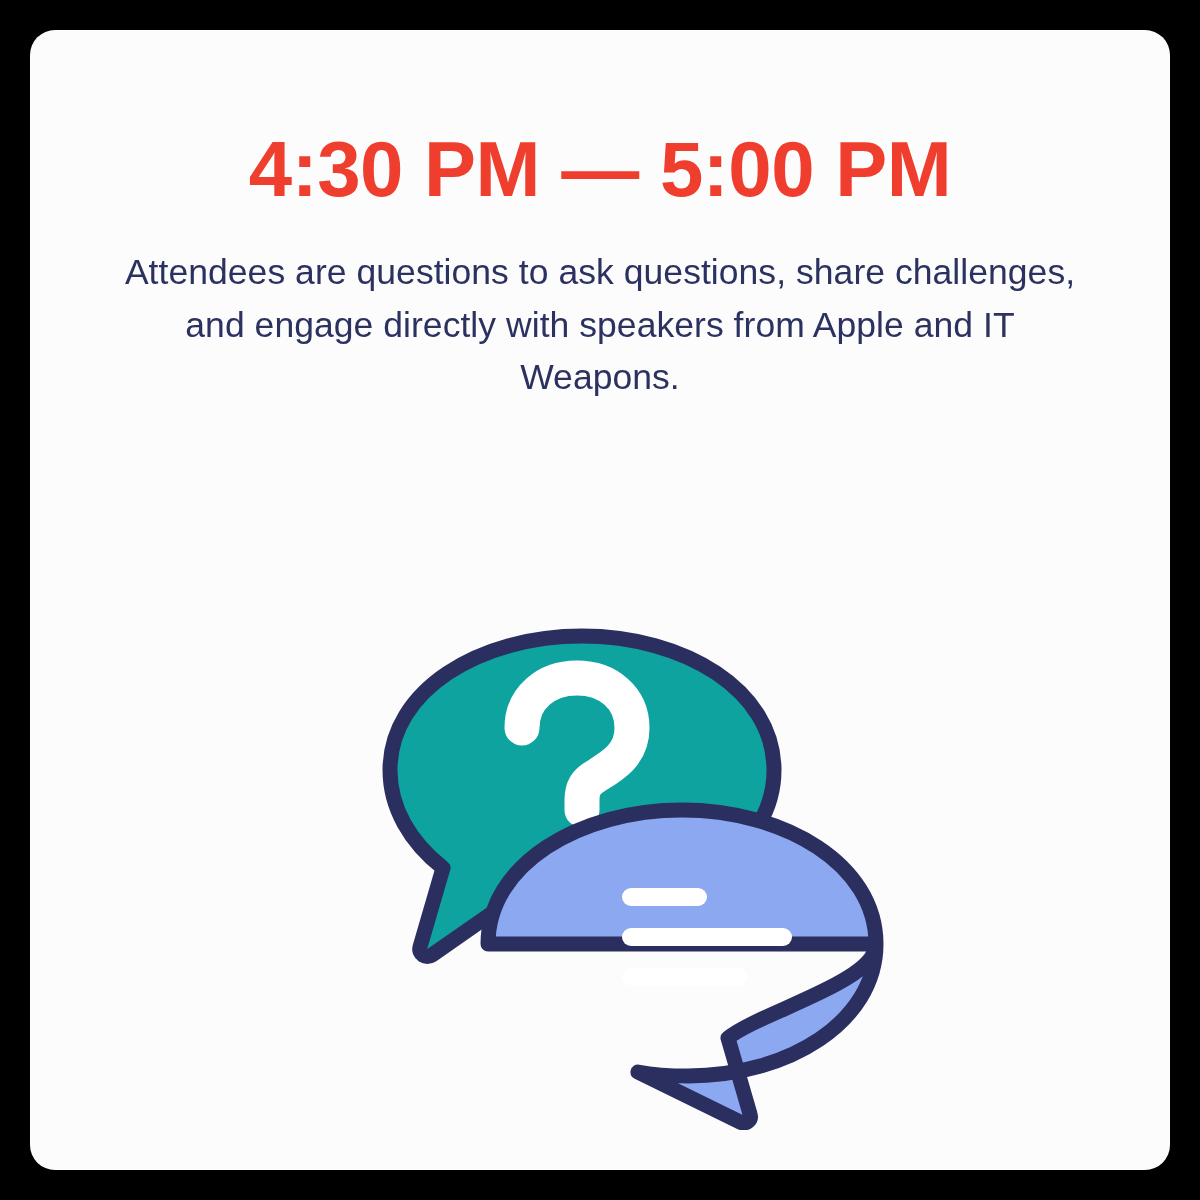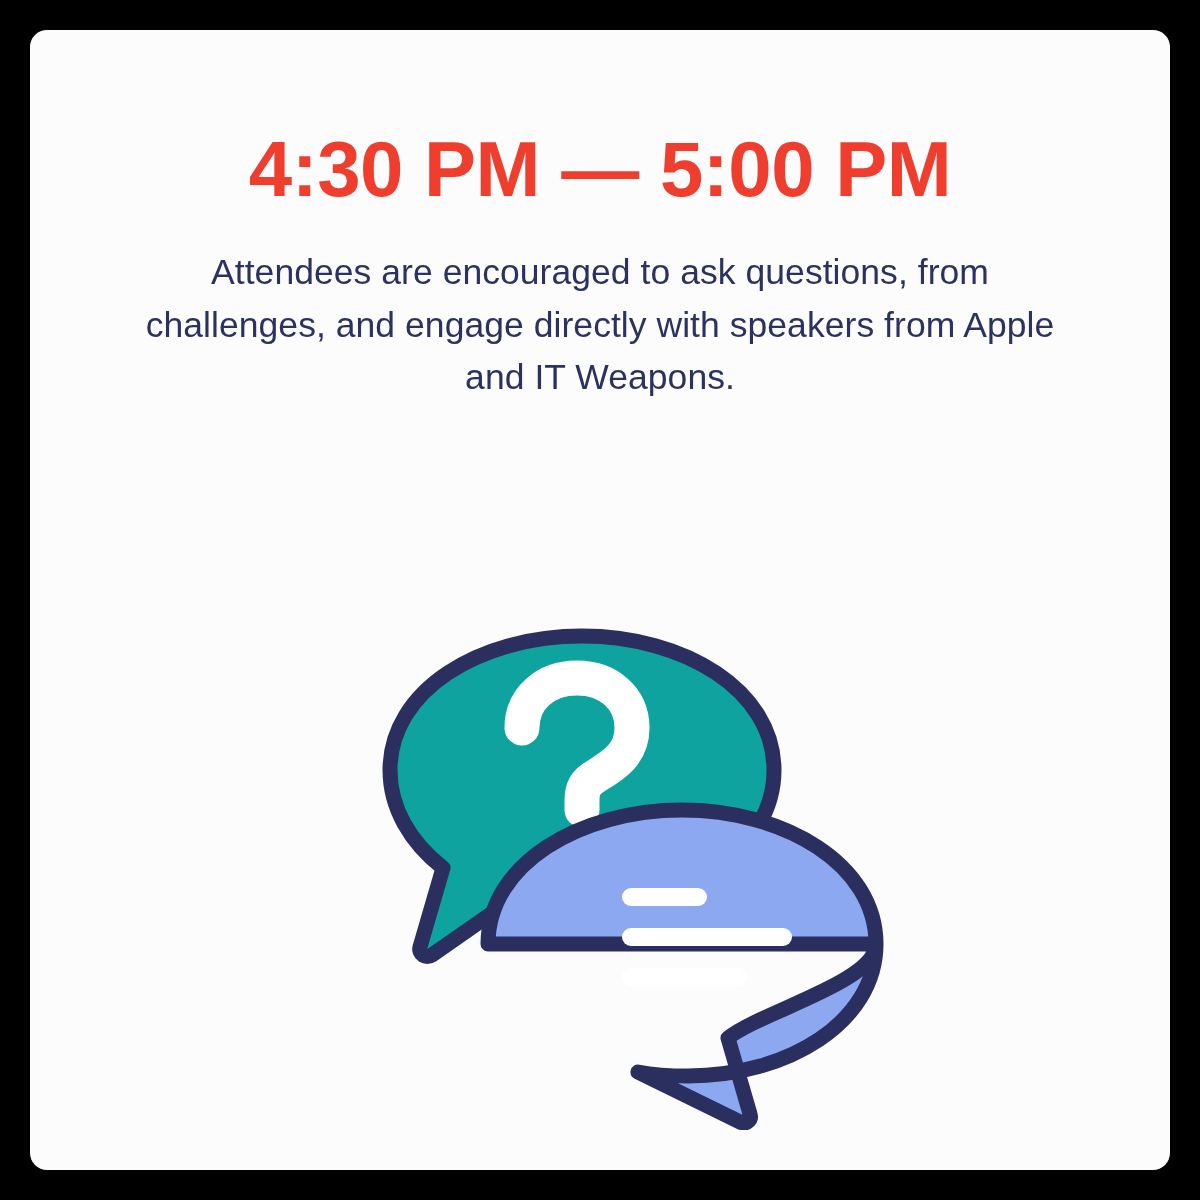--- a/index.html
+++ b/index.html
@@ -21,21 +21,21 @@
   }
 
   
   .session-card {
     position: absolute;
     left: 30px;
     top: 30px;
     width: 1140px;
     height: 1140px;
     background: #FDFCFC;
-    border-radius: 17px;
+    border-radius: 25px;
     display: flex;
     flex-direction: column;
     align-items: center;
     overflow: hidden;
   }
 
   
   .time-heading {
     margin-top: 100px;
     font-size: 78px;
@@ -85,21 +85,21 @@
 </head>
 <body>
 
 <div id="stage">
 
   <div class="session-card">
 
     <div class="time-heading">4:30 PM — 5:00 PM</div>
 
 
-    <div class="session-desc">Attendees are encouraged to ask questions, from challenges, and engage directly with speakers from Apple and IT Weapons.</div>
+    <div class="session-desc">Attendees are questions to ask questions, share challenges, and engage directly with speakers from Apple and IT Weapons.</div>
 
     <div class="illustration-wrap">
       <svg viewBox="0 0 530 520" xmlns="http://www.w3.org/2000/svg">
 
         <g>
           <path d="M 30 160
                    C 30 80, 120 26, 222 26
                    C 324 26, 414 80, 414 160
                    C 414 238, 330 292, 232 294
                    C 200 294, 176 290, 158 285

